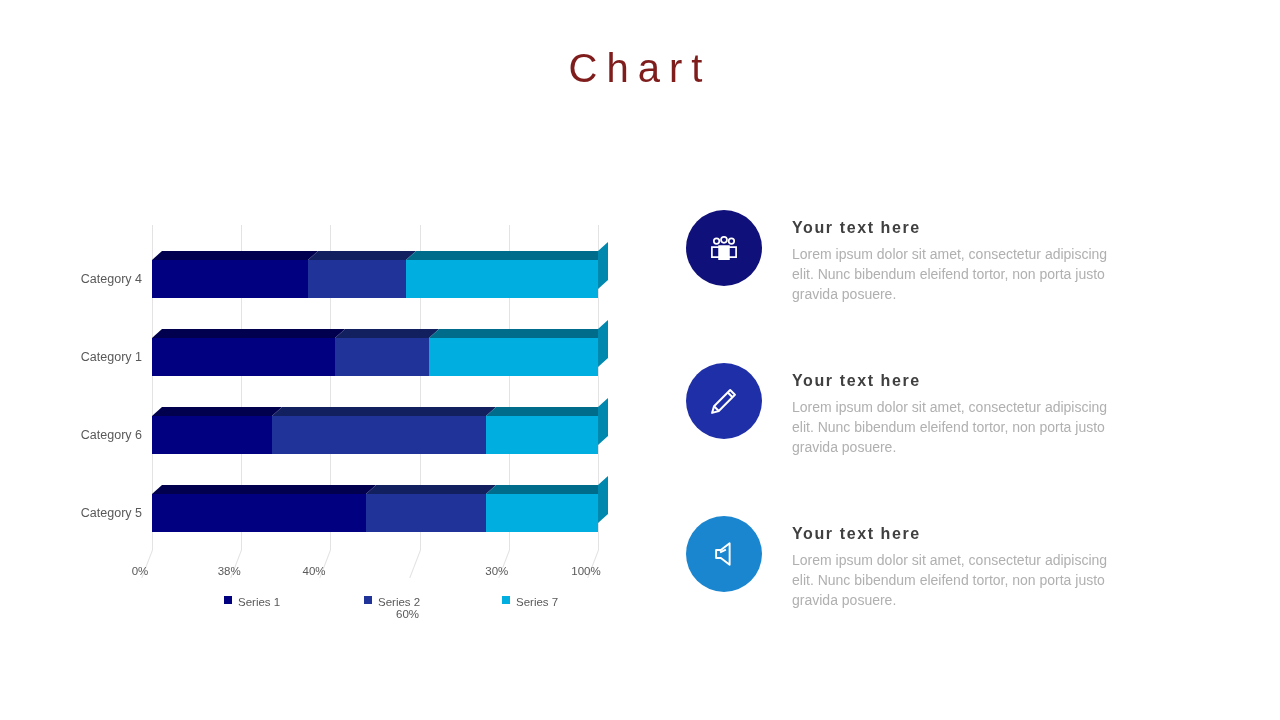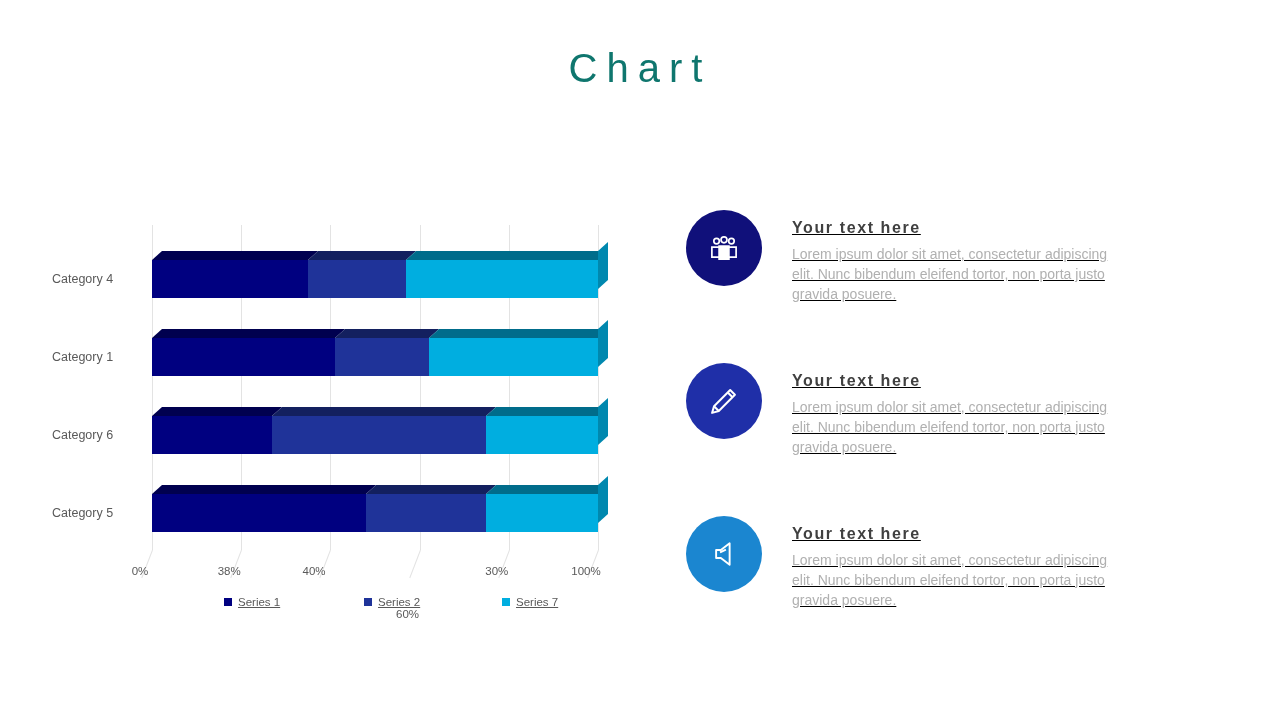--- a/index.html
+++ b/index.html
@@ -17,21 +17,21 @@
 
   
   #slide-title {
     position: absolute;
     top: 44px;
     left: 0;
     width: 1280px;
     text-align: center;
     font-size: 40px;
     font-weight: 400;
-    color: #0f766e;
+    color: #7f1d1d;
     letter-spacing: 9px;
     line-height: 1.2;
   }
 
   
   #chart-panel {
     position: absolute;
     left: 40px;
     top: 200px;
     width: 600px;
@@ -101,20 +101,21 @@
     transform: skewY(-42deg);
     transform-origin: top left;
     filter: brightness(0.78);
   }
 
   .cat-label {
     position: absolute;
     right: 100%;
     margin-right: 10px;
     width: 90px;
+    text-align: right;
     font-size: 12.5px;
     color: #595959;
     line-height: 38px;
     white-space: nowrap;
   }
 
   
   #x-axis {
     position: absolute;
     left: 112px;
@@ -134,40 +135,38 @@
   
   #chart-legend {
     position: absolute;
     left: 112px;
     top: 396px;
     width: 446px;
     display: flex;
   }
   .legend-item {
     display: flex;
-    align-items: center;
+    align-items: flex-start;
     font-size: 11.5px;
     color: #595959;
     white-space: nowrap;
-    text-decoration: underline;
   }
   .legend-swatch {
     width: 8px;
     height: 8px;
     margin-right: 6px;
     flex: 0 0 auto;
   }
 
   
   #features {
     position: absolute;
     left: 686px;
     top: 210px;
     width: 460px;
-    text-decoration: underline;
   }
   .feature-item {
     display: flex;
     align-items: flex-start;
     margin-bottom: 58px;
   }
   .feature-icon {
     flex: 0 0 auto;
     width: 76px;
     height: 76px;

